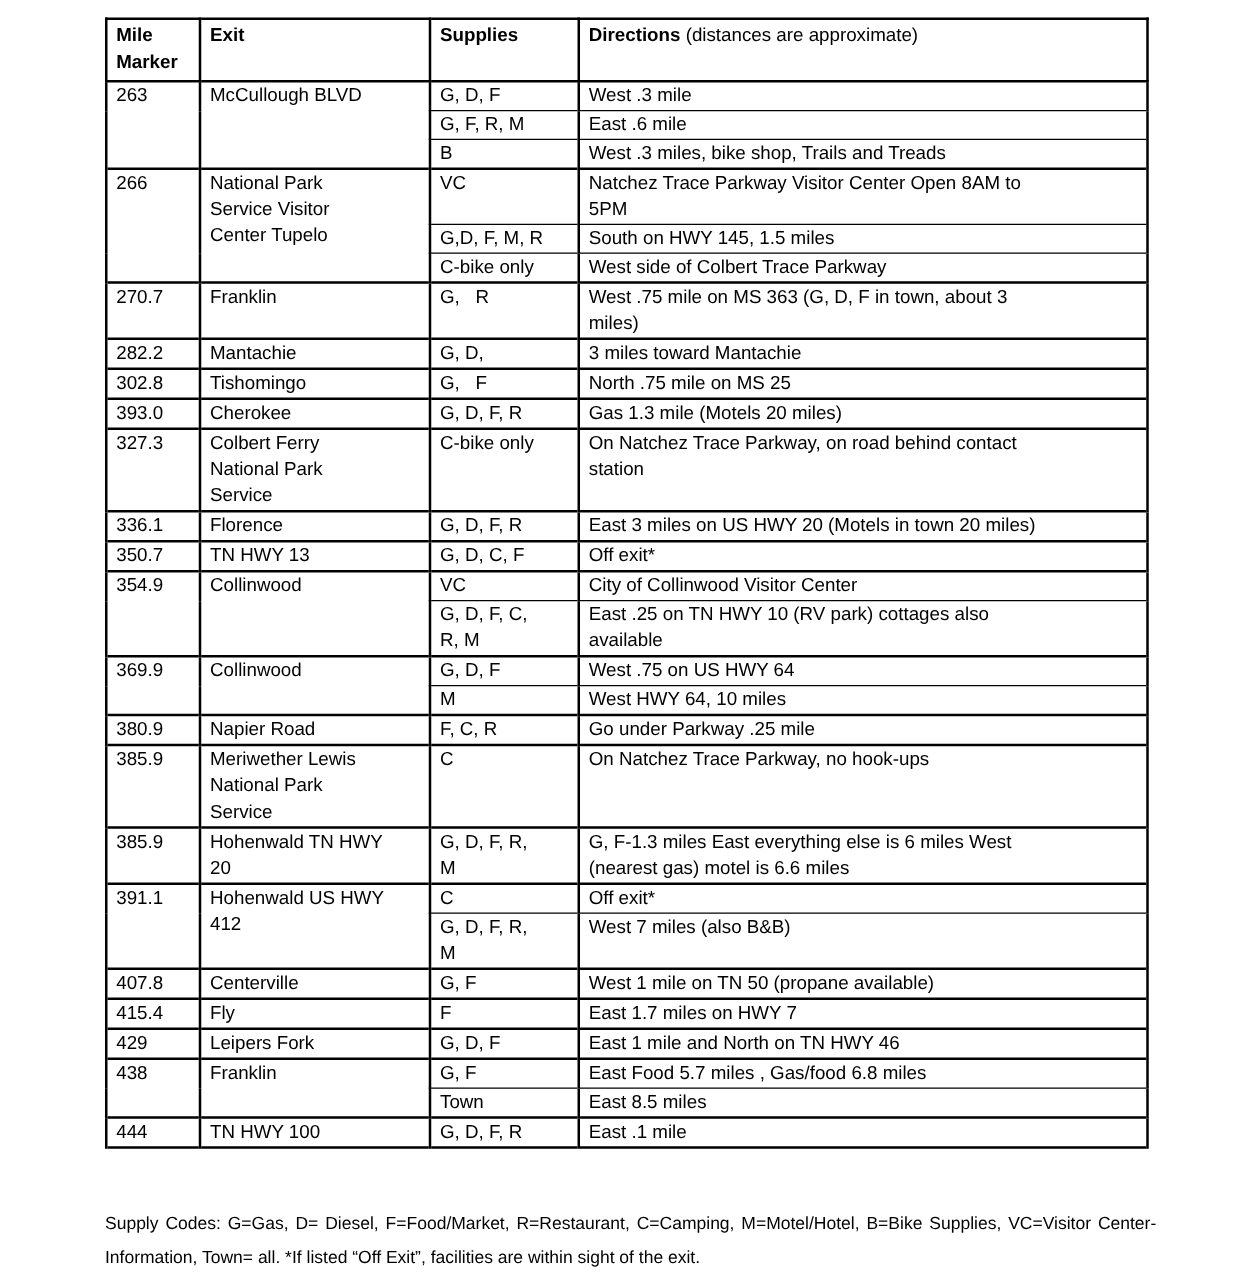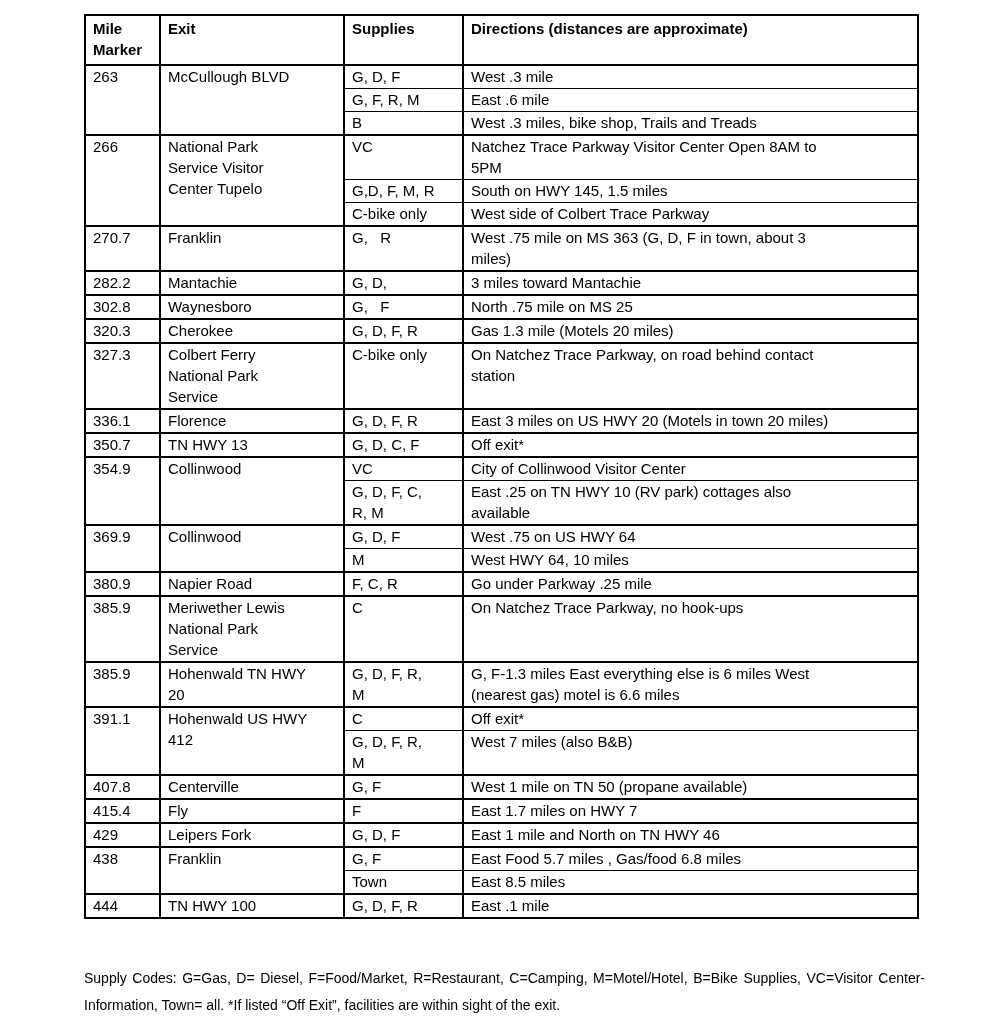--- a/index.html
+++ b/index.html
@@ -44,21 +44,21 @@
     border-bottom: 2px solid #000000;
     font-weight: bold;
     padding-top: 2px;
     padding-bottom: 4px;
   }
   th.mile-header {
     font-size: 12px;
     line-height: 14px;
     padding-top: 5px;
   }
-  .directions-rest { font-weight: bold; }
+  .directions-rest { font-weight: normal; }
   tr.group-first > td { border-top: 2px solid #000000; }
   .footer-note {
     width: 841px;
     margin: 46px 0 0 0;
     font-size: 14px;
     line-height: 27px;
     text-align: justify;
   }
 </style>
 </head>
@@ -122,26 +122,26 @@
 miles)</td>
         </tr>
         <tr class="group-first">
           <td>282.2</td>
           <td>Mantachie</td>
           <td>G, D,</td>
           <td>3 miles toward Mantachie</td>
         </tr>
         <tr class="group-first">
           <td>302.8</td>
-          <td>Waynesboro</td>
+          <td>Tishomingo</td>
           <td>G,   F</td>
           <td>North .75 mile on MS 25</td>
         </tr>
         <tr class="group-first">
-          <td>320.3</td>
+          <td>393.0</td>
           <td>Cherokee</td>
           <td>G, D, F, R</td>
           <td>Gas 1.3 mile (Motels 20 miles)</td>
         </tr>
         <tr class="group-first">
           <td>327.3</td>
           <td>Colbert Ferry
 National Park
 Service</td>
           <td>C-bike only</td>

